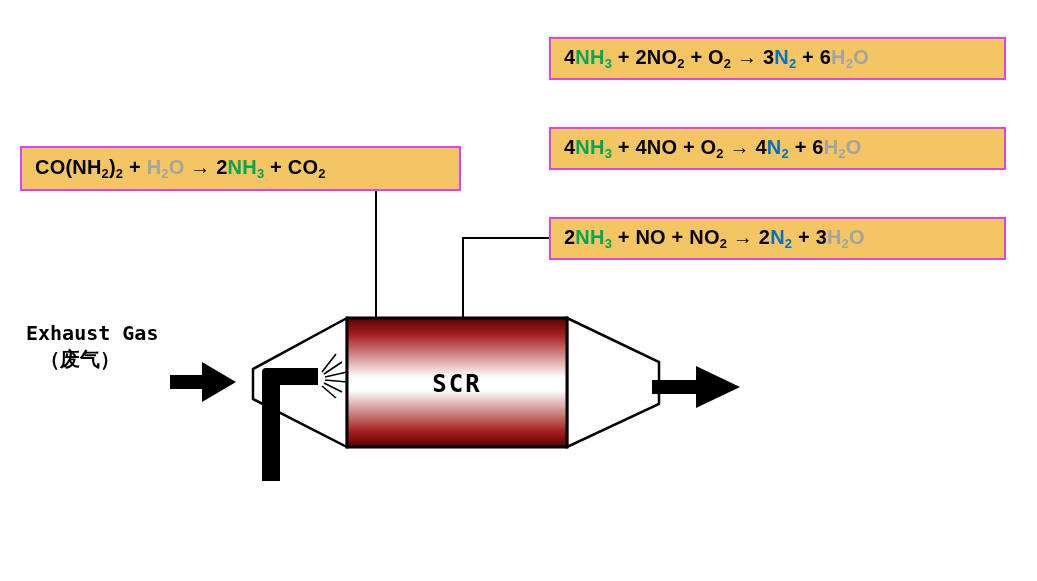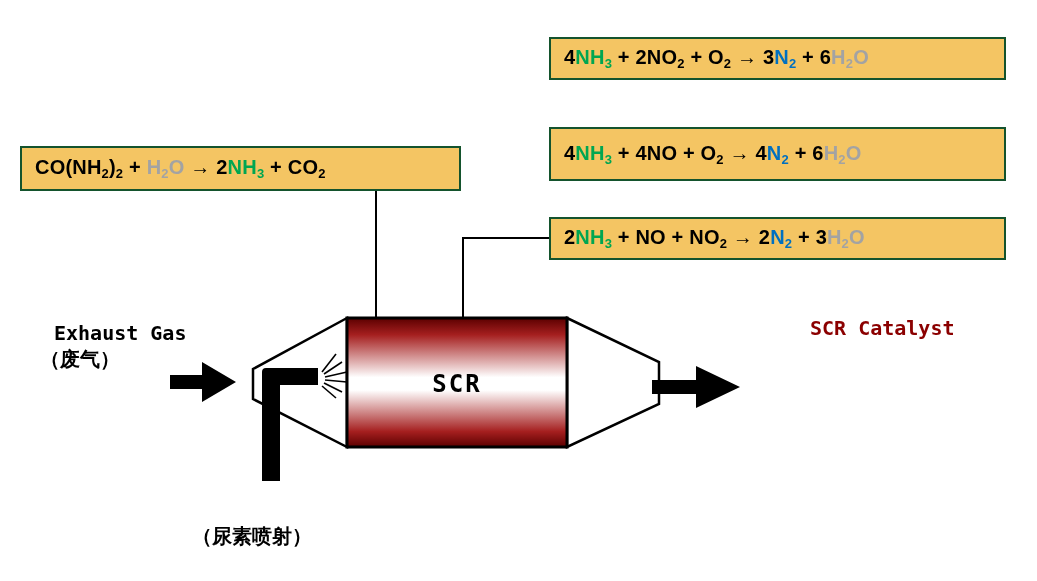--- a/index.html
+++ b/index.html
@@ -7,21 +7,21 @@
   .canvas {
     position:relative; width:1037px; height:581px;
     background:#ffffff; overflow:hidden;
     font-family:"DejaVu Sans", sans-serif;
   }
   svg.layer { position:absolute; left:0; top:0; }
   .eq-box {
     position:absolute; display:flex; align-items:center;
     padding-left:13px;
     background:var(--box-bg,#F4C563);
-    border:2px solid #14532d;
+    border:2px solid #d946ef;
   }
   .equation {
     font-family:"Liberation Sans","DejaVu Sans",sans-serif;
     font-weight:bold; font-size:20px; color:#000;
     white-space:pre; letter-spacing:0.2px;
   }
   .equation .sub { font-size:13px; vertical-align:-4px; }
   .lbl {
     position:absolute; white-space:pre; color:#000;
     font-family:"DejaVu Sans Mono","Liberation Mono",monospace;
@@ -67,33 +67,31 @@
       <line x1="325" y1="380" x2="347" y2="382"></line>
       <line x1="324" y1="383" x2="342" y2="392"></line>
       <line x1="322" y1="386" x2="336" y2="398"></line>
     </g>
   </svg>
 
   <div class="eq-box" style="left:549px; top:37px; width:457px; height:43px;">
     <span class="equation"><span style="color: rgb(0, 0, 0);">4</span><span style="color: rgb(0, 166, 81);">NH</span><span class="sub" style="color: rgb(0, 166, 81);">3</span><span style="color: rgb(0, 0, 0);"> + 2NO</span><span class="sub" style="color: rgb(0, 0, 0);">2</span><span style="color: rgb(0, 0, 0);"> + O</span><span class="sub" style="color: rgb(0, 0, 0);">2</span><span style="color: rgb(0, 0, 0);"> → 3</span><span style="color: rgb(0, 112, 192);">N</span><span class="sub" style="color: rgb(0, 112, 192);">2</span><span style="color: rgb(0, 0, 0);"> + 6</span><span style="color: rgb(163, 163, 163);">H</span><span class="sub" style="color: rgb(163, 163, 163);">2</span><span style="color: rgb(163, 163, 163);">O</span></span>
   </div>
 
-  <div class="eq-box" style="left:549px; top:127px; width:457px; height:54px;">
+  <div class="eq-box" style="left:549px; top:127px; width:457px; height:43px;">
     <span class="equation"><span style="color: rgb(0, 0, 0);">4</span><span style="color: rgb(0, 166, 81);">NH</span><span class="sub" style="color: rgb(0, 166, 81);">3</span><span style="color: rgb(0, 0, 0);"> + 4NO + O</span><span class="sub" style="color: rgb(0, 0, 0);">2</span><span style="color: rgb(0, 0, 0);"> → 4</span><span style="color: rgb(0, 112, 192);">N</span><span class="sub" style="color: rgb(0, 112, 192);">2</span><span style="color: rgb(0, 0, 0);"> + 6</span><span style="color: rgb(163, 163, 163);">H</span><span class="sub" style="color: rgb(163, 163, 163);">2</span><span style="color: rgb(163, 163, 163);">O</span></span>
   </div>
 
   <div class="eq-box" style="left:549px; top:217px; width:457px; height:43px;">
     <span class="equation"><span style="color: rgb(0, 0, 0);">2</span><span style="color: rgb(0, 166, 81);">NH</span><span class="sub" style="color: rgb(0, 166, 81);">3</span><span style="color: rgb(0, 0, 0);"> + NO + NO</span><span class="sub" style="color: rgb(0, 0, 0);">2</span><span style="color: rgb(0, 0, 0);"> → 2</span><span style="color: rgb(0, 112, 192);">N</span><span class="sub" style="color: rgb(0, 112, 192);">2</span><span style="color: rgb(0, 0, 0);"> + 3</span><span style="color: rgb(163, 163, 163);">H</span><span class="sub" style="color: rgb(163, 163, 163);">2</span><span style="color: rgb(163, 163, 163);">O</span></span>
   </div>
 
   <div class="eq-box" style="left:20px; top:146px; width:441px; height:45px;">
     <span class="equation"><span style="color: rgb(0, 0, 0);">CO(NH</span><span class="sub" style="color: rgb(0, 0, 0);">2</span><span style="color: rgb(0, 0, 0);">)</span><span class="sub" style="color: rgb(0, 0, 0);">2</span><span style="color: rgb(0, 0, 0);"> + </span><span style="color: rgb(163, 163, 163);">H</span><span class="sub" style="color: rgb(163, 163, 163);">2</span><span style="color: rgb(163, 163, 163);">O</span><span style="color: rgb(0, 0, 0);"> → 2</span><span style="color: rgb(0, 166, 81);">NH</span><span class="sub" style="color: rgb(0, 166, 81);">3</span><span style="color: rgb(0, 0, 0);"> + CO</span><span class="sub" style="color: rgb(0, 0, 0);">2</span></span>
   </div>
 
 
-  <div class="lbl" style="left:26px; top:322px;margin-left:28px;">Exhaust Gas</div>
+  <div class="lbl" style="left:26px; top:322px;">Exhaust Gas</div>
   <div class="lbl" style="left:40px; top:348px;">（废气）</div>
 
-  <div class="lbl red" style="left:810px; top:317px;">SCR Catalyst</div>
 
-  <div class="lbl" style="left:192px; top:525px;">（尿素喷射）</div>
 
 </div>
 
 </body></html>

